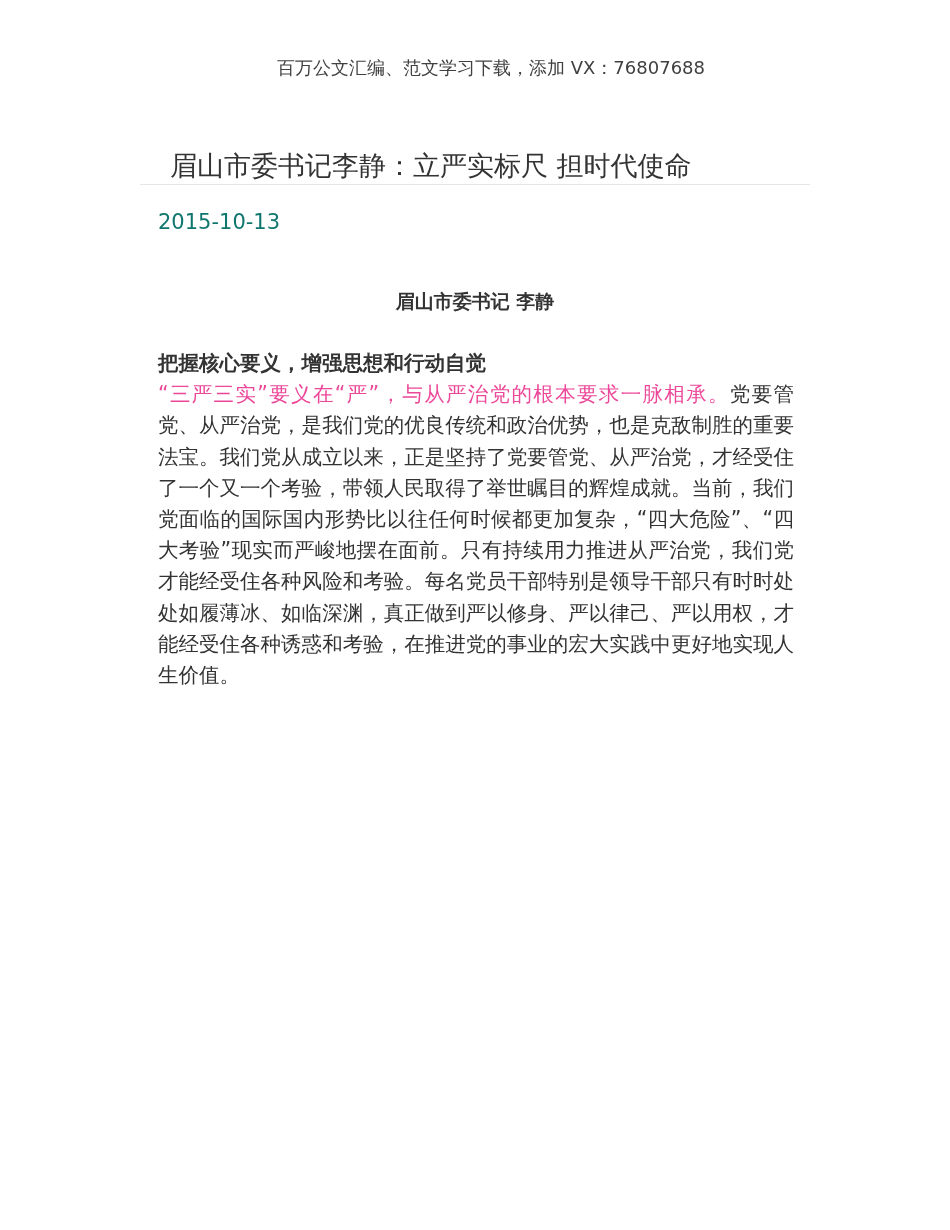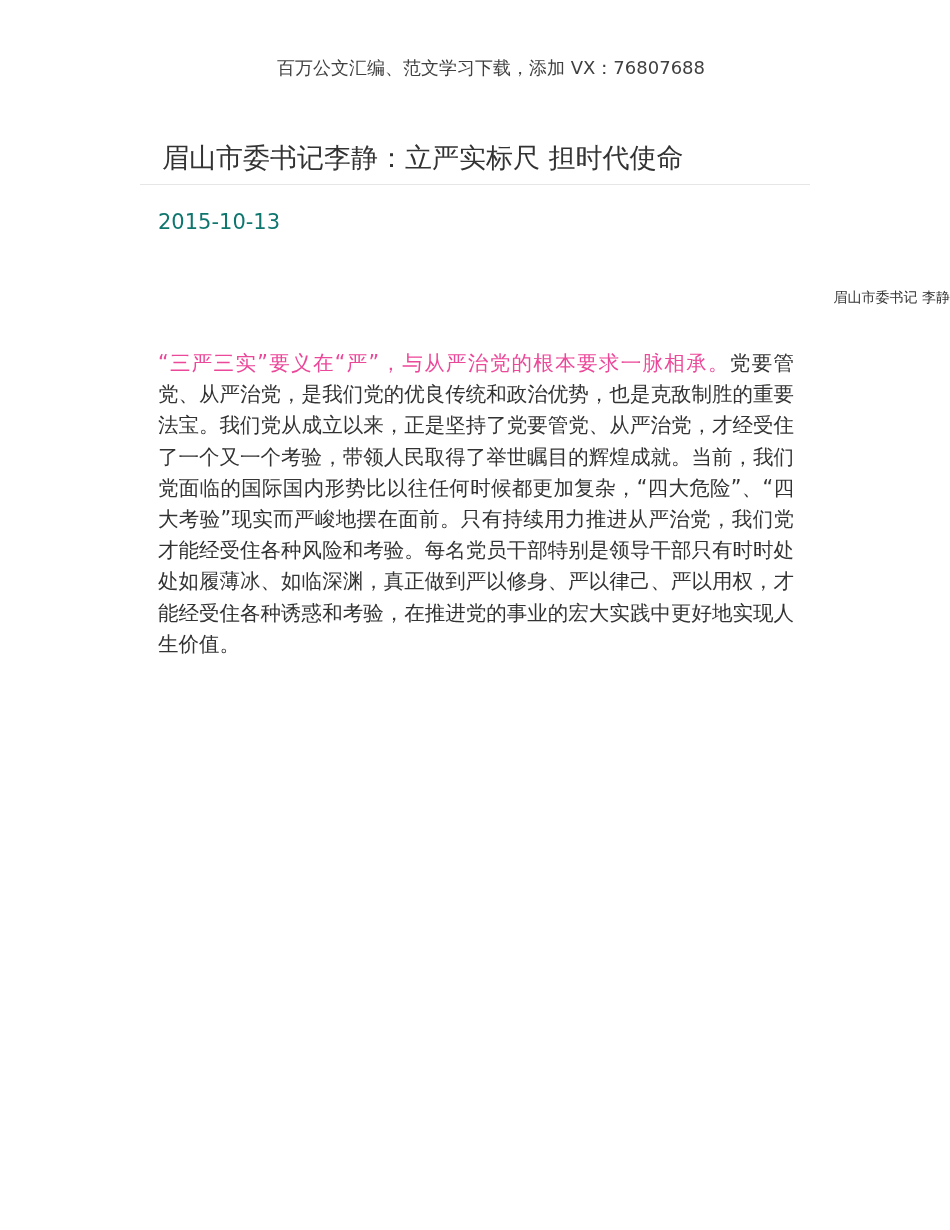--- a/index.html
+++ b/index.html
@@ -1,38 +1,39 @@
 <!DOCTYPE html>
 <html><head>
 <meta charset="utf-8">
 <style>
   html, body { margin: 0; padding: 0; background: #ffffff; }
   body { width: 950px; height: 1230px; position: relative; overflow: hidden;
          font-family: "DejaVu Sans", "Liberation Sans", sans-serif; color: #333333; }
   .banner { position: absolute; top: 56px; left: 16px; width: 950px; text-align: center;
             color: #404040; font-size: 18px; letter-spacing: 0px; }
   .title { position: absolute; top: 136px; left: 158px; font-size: 27px; color: #333;
-           font-weight: normal; margin: 4px; white-space: nowrap; }
+           font-weight: normal; margin: 12px; white-space: nowrap; }
   .divider { position: absolute; top: 184px; left: 140px; width: 670px; height: 1px; background: #e6e6e6; }
   .date { position: absolute; top: 210px; left: 158px; font-size: 21px; color: #0f766e; }
-  .author { position: absolute; top: 289px; left: 0; width: 950px; text-align: right;
-            font-size: 14px; font-weight: normal; color: #333; }
+  .author { position: absolute; top: 289px; left: 0; width: 950px; text-align: center;
+            font-size: 19px; font-weight: bold; color: #333; }
   .article { position: absolute; top: 348px; left: 158px; width: 636px;
              font-size: 20.5px; line-height: 31.2px; color: #333; text-align: justify; }
   .article p { margin: 0; }
   .heading { font-weight: bold; }
   .lead { color: #ec4899; }
 </style>
 </head>
 <body>
 
 <div class="banner">百万公文汇编、范文学习下载，添加 VX：76807688</div>
 
 <h1 class="title">眉山市委书记李静：立严实标尺 担时代使命</h1>
 <div class="divider"></div>
 
 <div class="date">2015-10-13</div>
 
 <div class="author">眉山市委书记 李静</div>
 
 <div class="article">
+  <p class="heading">把握核心要义，增强思想和行动自觉</p>
   <p><span class="lead">“三严三实”要义在“严”，与从严治党的根本要求一脉相承。</span><span>党要管党、从严治党，是我们党的优良传统和政治优势，也是克敌制胜的重要法宝。我们党从成立以来，正是坚持了党要管党、从严治党，才经受住了一个又一个考验，带领人民取得了举世瞩目的辉煌成就。当前，我们党面临的国际国内形势比以往任何时候都更加复杂，“四大危险”、“四大考验”现实而严峻地摆在面前。只有持续用力推进从严治党，我们党才能经受住各种风险和考验。每名党员干部特别是领导干部只有时时处处如履薄冰、如临深渊，真正做到严以修身、严以律己、严以用权，才能经受住各种诱惑和考验，在推进党的事业的宏大实践中更好地实现人生价值。</span></p>
 </div>
 
 </body></html>

